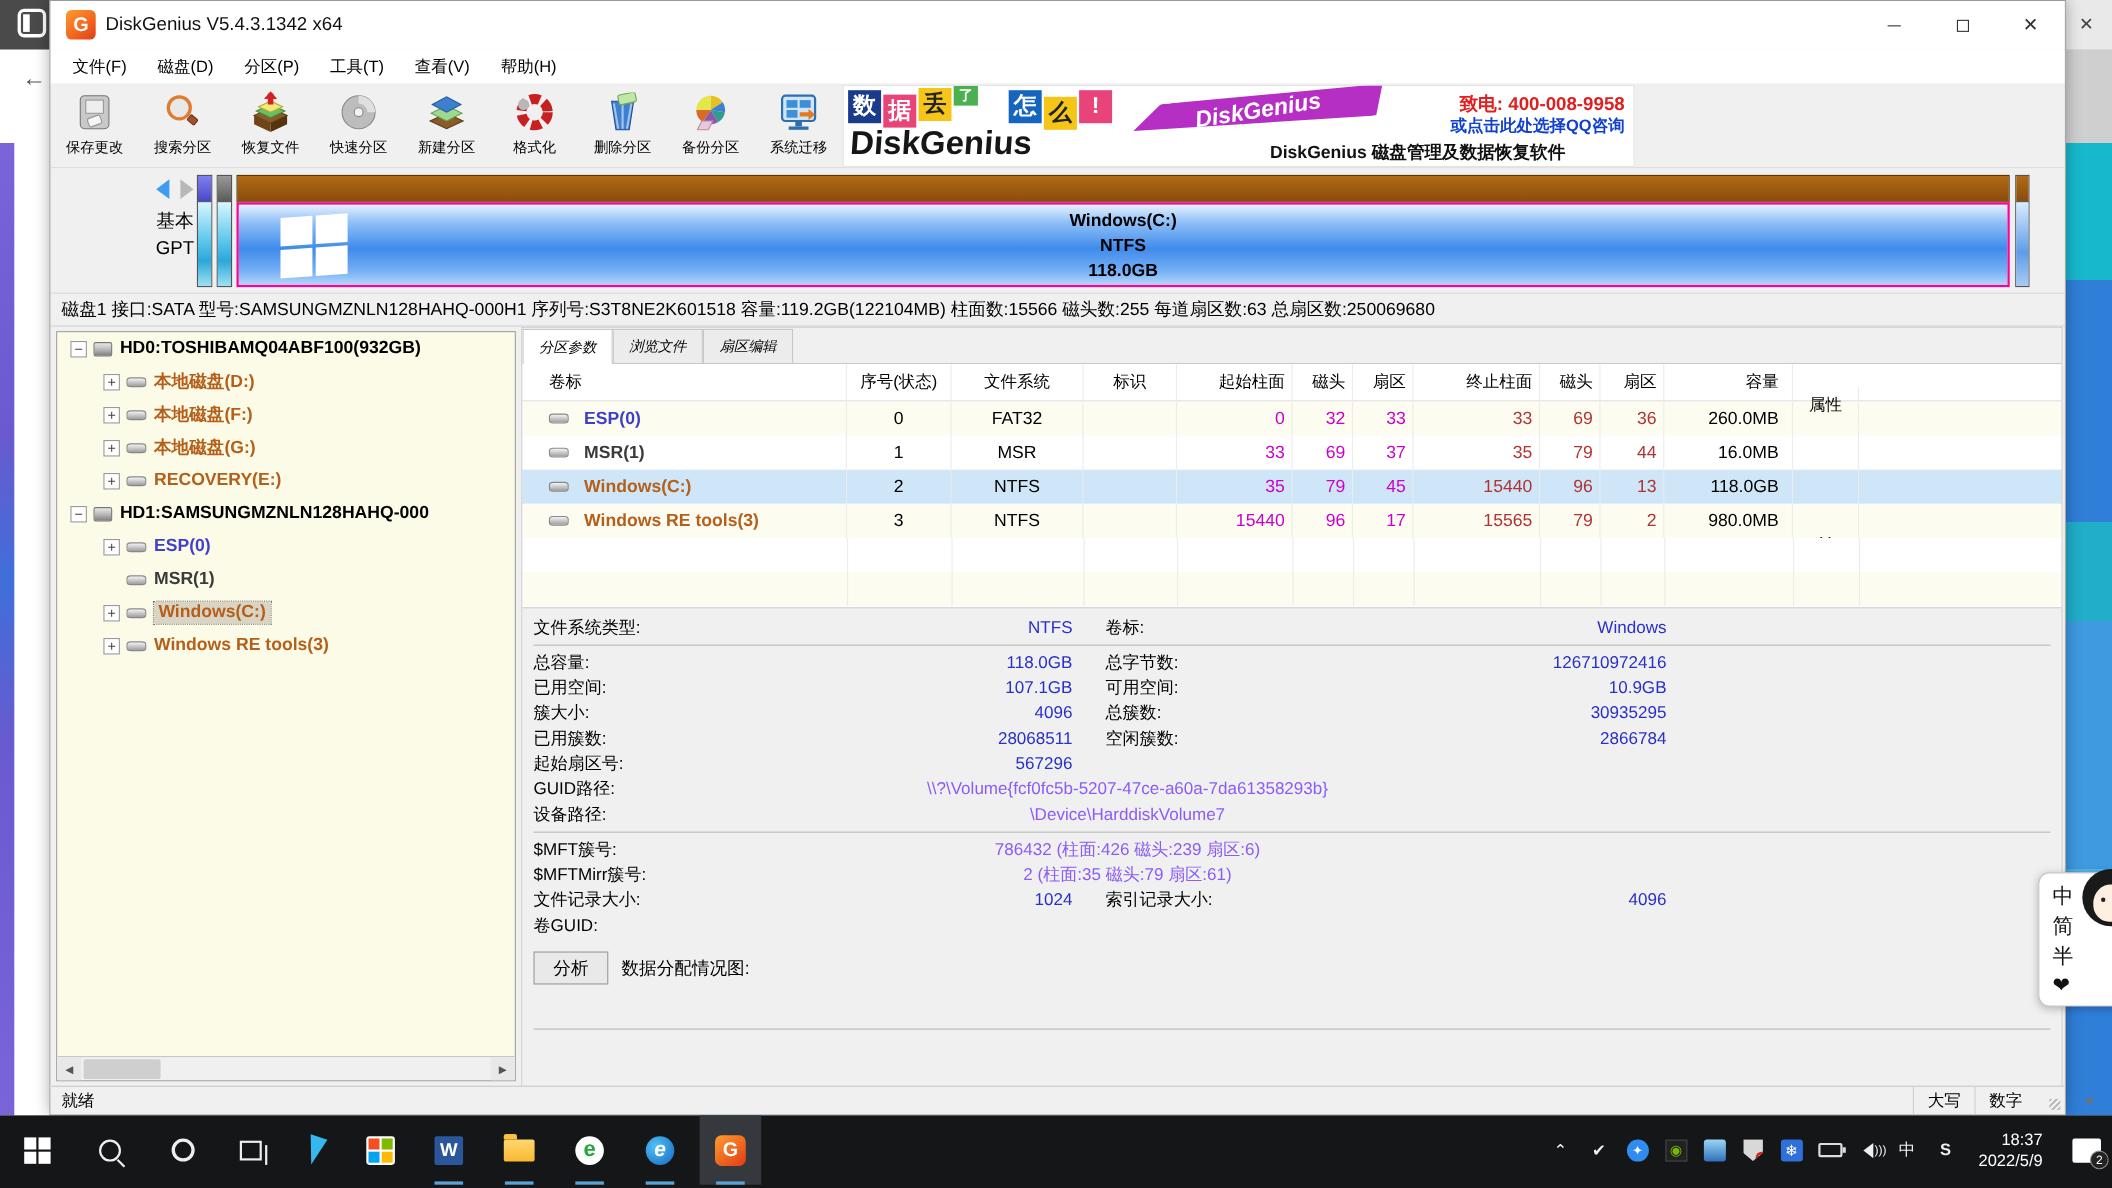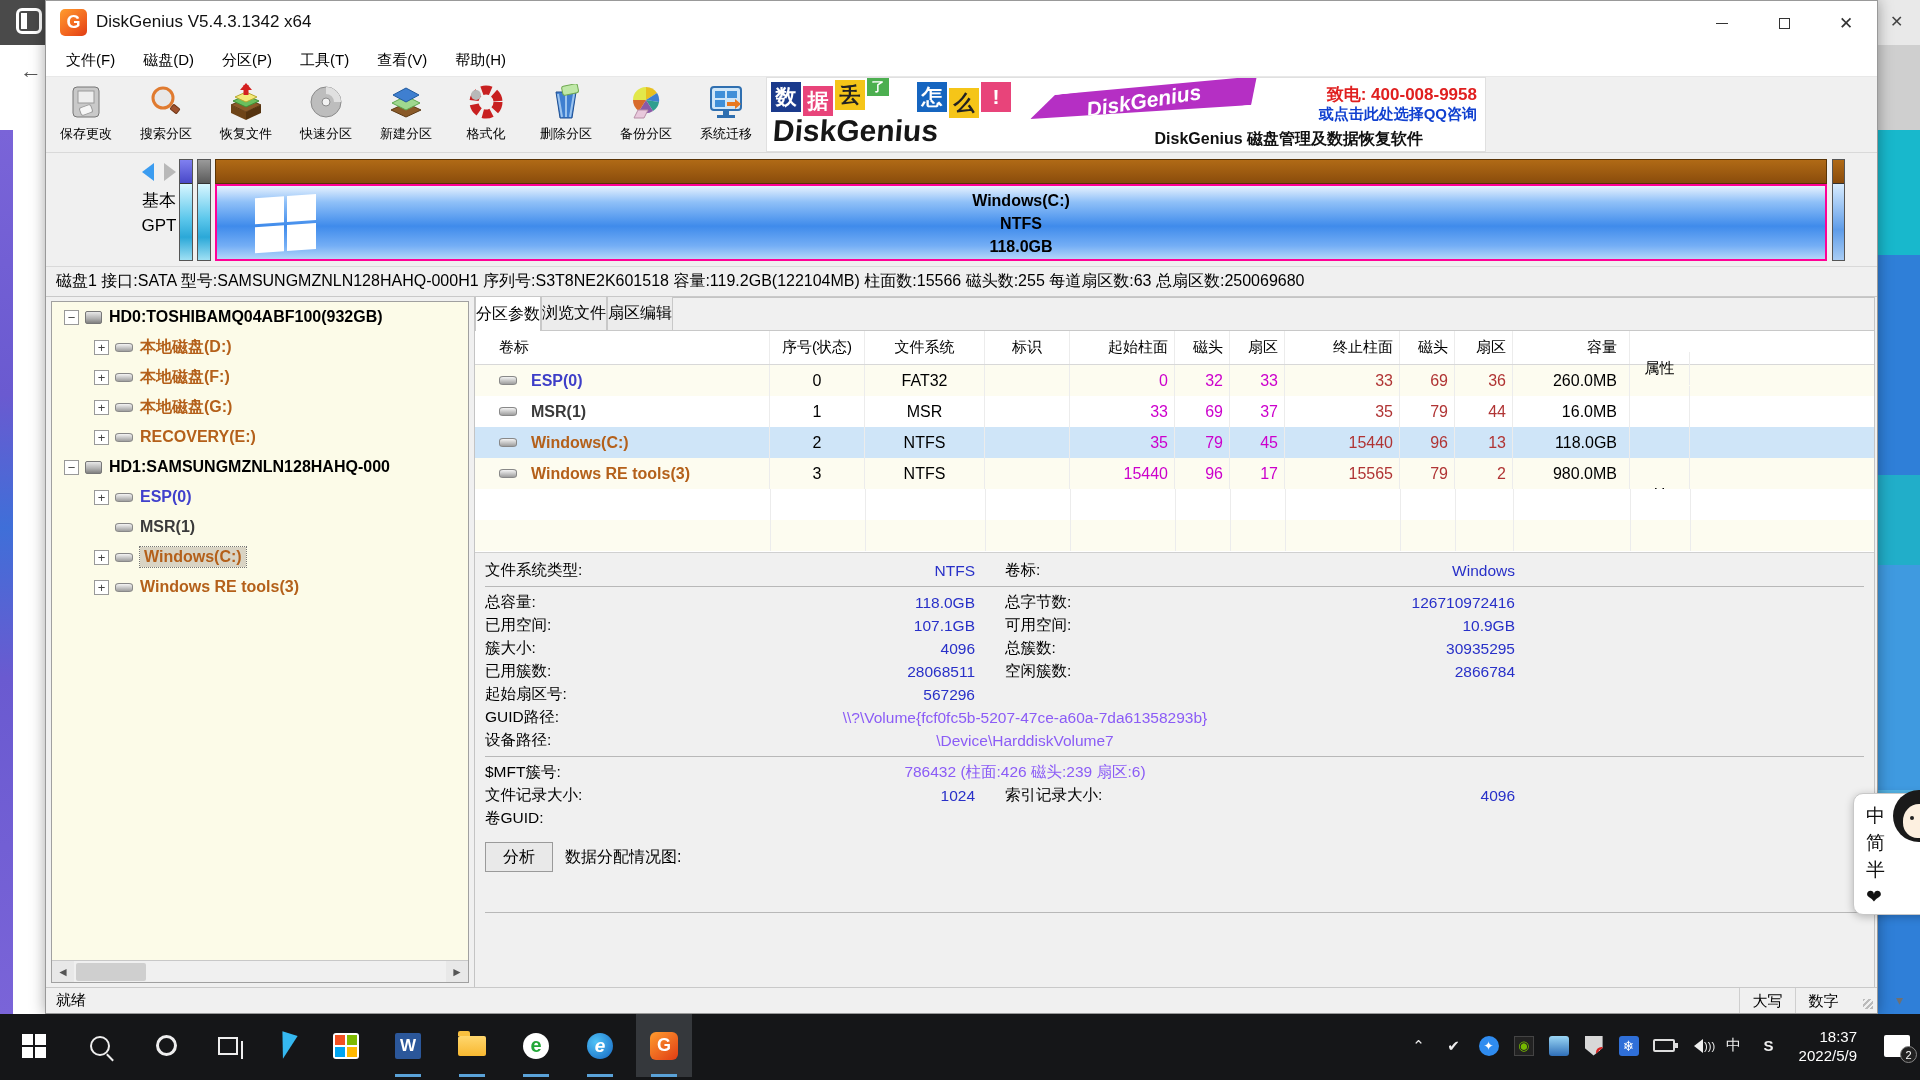--- a/index.html
+++ b/index.html
@@ -111,21 +111,21 @@
   .t-black{color:#000;} .t-brown{color:#b4601a;} .t-blue{color:#4040cc;} .t-dark{color:#3a3a3a;}
   .tsel { background:#d9d4c4; outline:1px dotted #777; padding:1px 4px; }
   .tree-hscroll { position:absolute; left:0; bottom:0; width:100%; height:22px; background:#f0f0f0;
     border-top:1px solid #c8c8c8; display:flex; align-items:center; justify-content:space-between; }
   .sbtn { width:22px; height:22px; background:#e8e8e8; color:#555; font-size:12px; text-align:center; line-height:22px; }
   .sthumb { position:absolute; left:24px; top:2px; width:70px; height:18px; background:#cfcfcf; border-radius:2px; }
 
   .rightpanel { position:absolute; left:428px; top:0; right:2px; bottom:0; background:#fff; border:1px solid #c4c4c4; }
 
   .tabs { height:33px; background:#f0f0f0; display:flex; align-items:flex-end; border-bottom:1px solid #c8c8c8; }
-  .tab { padding:6px 0; font-size:16px; color:#000; border:1px solid #c8c8c8; border-bottom:none; background:#ececec; }
+  .tab { padding:6px 14px; font-size:13px; color:#000; border:1px solid #c8c8c8; border-bottom:none; background:#ececec;font-style:italic; }
   .tab.active { background:#fff; font-weight:normal; position:relative; top:1px; padding-top:7px; }
 
   .thead { display:flex; height:34px; align-items:center; background:#fff; border-bottom:1px solid #d8d8d8; font-size:15px; color:#000; }
   .trow { display:flex; height:31px; align-items:center; font-size:16px; }
   .cell { height:100%; display:flex; align-items:center; border-right:1px solid #ececec; padding:0 6px; }
   .c0{width:295px; padding-left:24px;} .c1{width:95px; justify-content:center;}
   .c2{width:120px; justify-content:center;text-align:center;} .c3{width:85px; justify-content:center;}
   .c4{width:105px; justify-content:flex-end;} .c5{width:55px; justify-content:flex-end;}
   .c6{width:55px; justify-content:flex-end;} .c7{width:115px; justify-content:flex-end;}
   .c8{width:55px; justify-content:flex-end;} .c9{width:58px; justify-content:flex-end;}
@@ -645,20 +645,24 @@
           <div class="d-row">
               <span class="d-l1">设备路径:</span>
               <span class="d-vlong">\Device\HarddiskVolume7</span>
             </div>
           <div class="d-div"></div>
           <div class="d-row">
               <span class="d-l1">$MFT簇号:</span>
               <span class="d-vlong">786432 (柱面:426 磁头:239 扇区:6)</span>
             </div>
           <div class="d-row">
+              <span class="d-l1">$MFTMirr簇号:</span>
+              <span class="d-vlong">2 (柱面:35 磁头:79 扇区:61)</span>
+            </div>
+          <div class="d-row">
               <span class="d-l1">文件记录大小:</span>
               <span class="d-v1">1024</span>
               <span class="d-l2">索引记录大小:</span>
               <span class="d-v2">4096</span>
             </div>
           <div class="d-row">
               <span class="d-l1">卷GUID:</span>
             </div>
 
           <div class="analyze-row">

